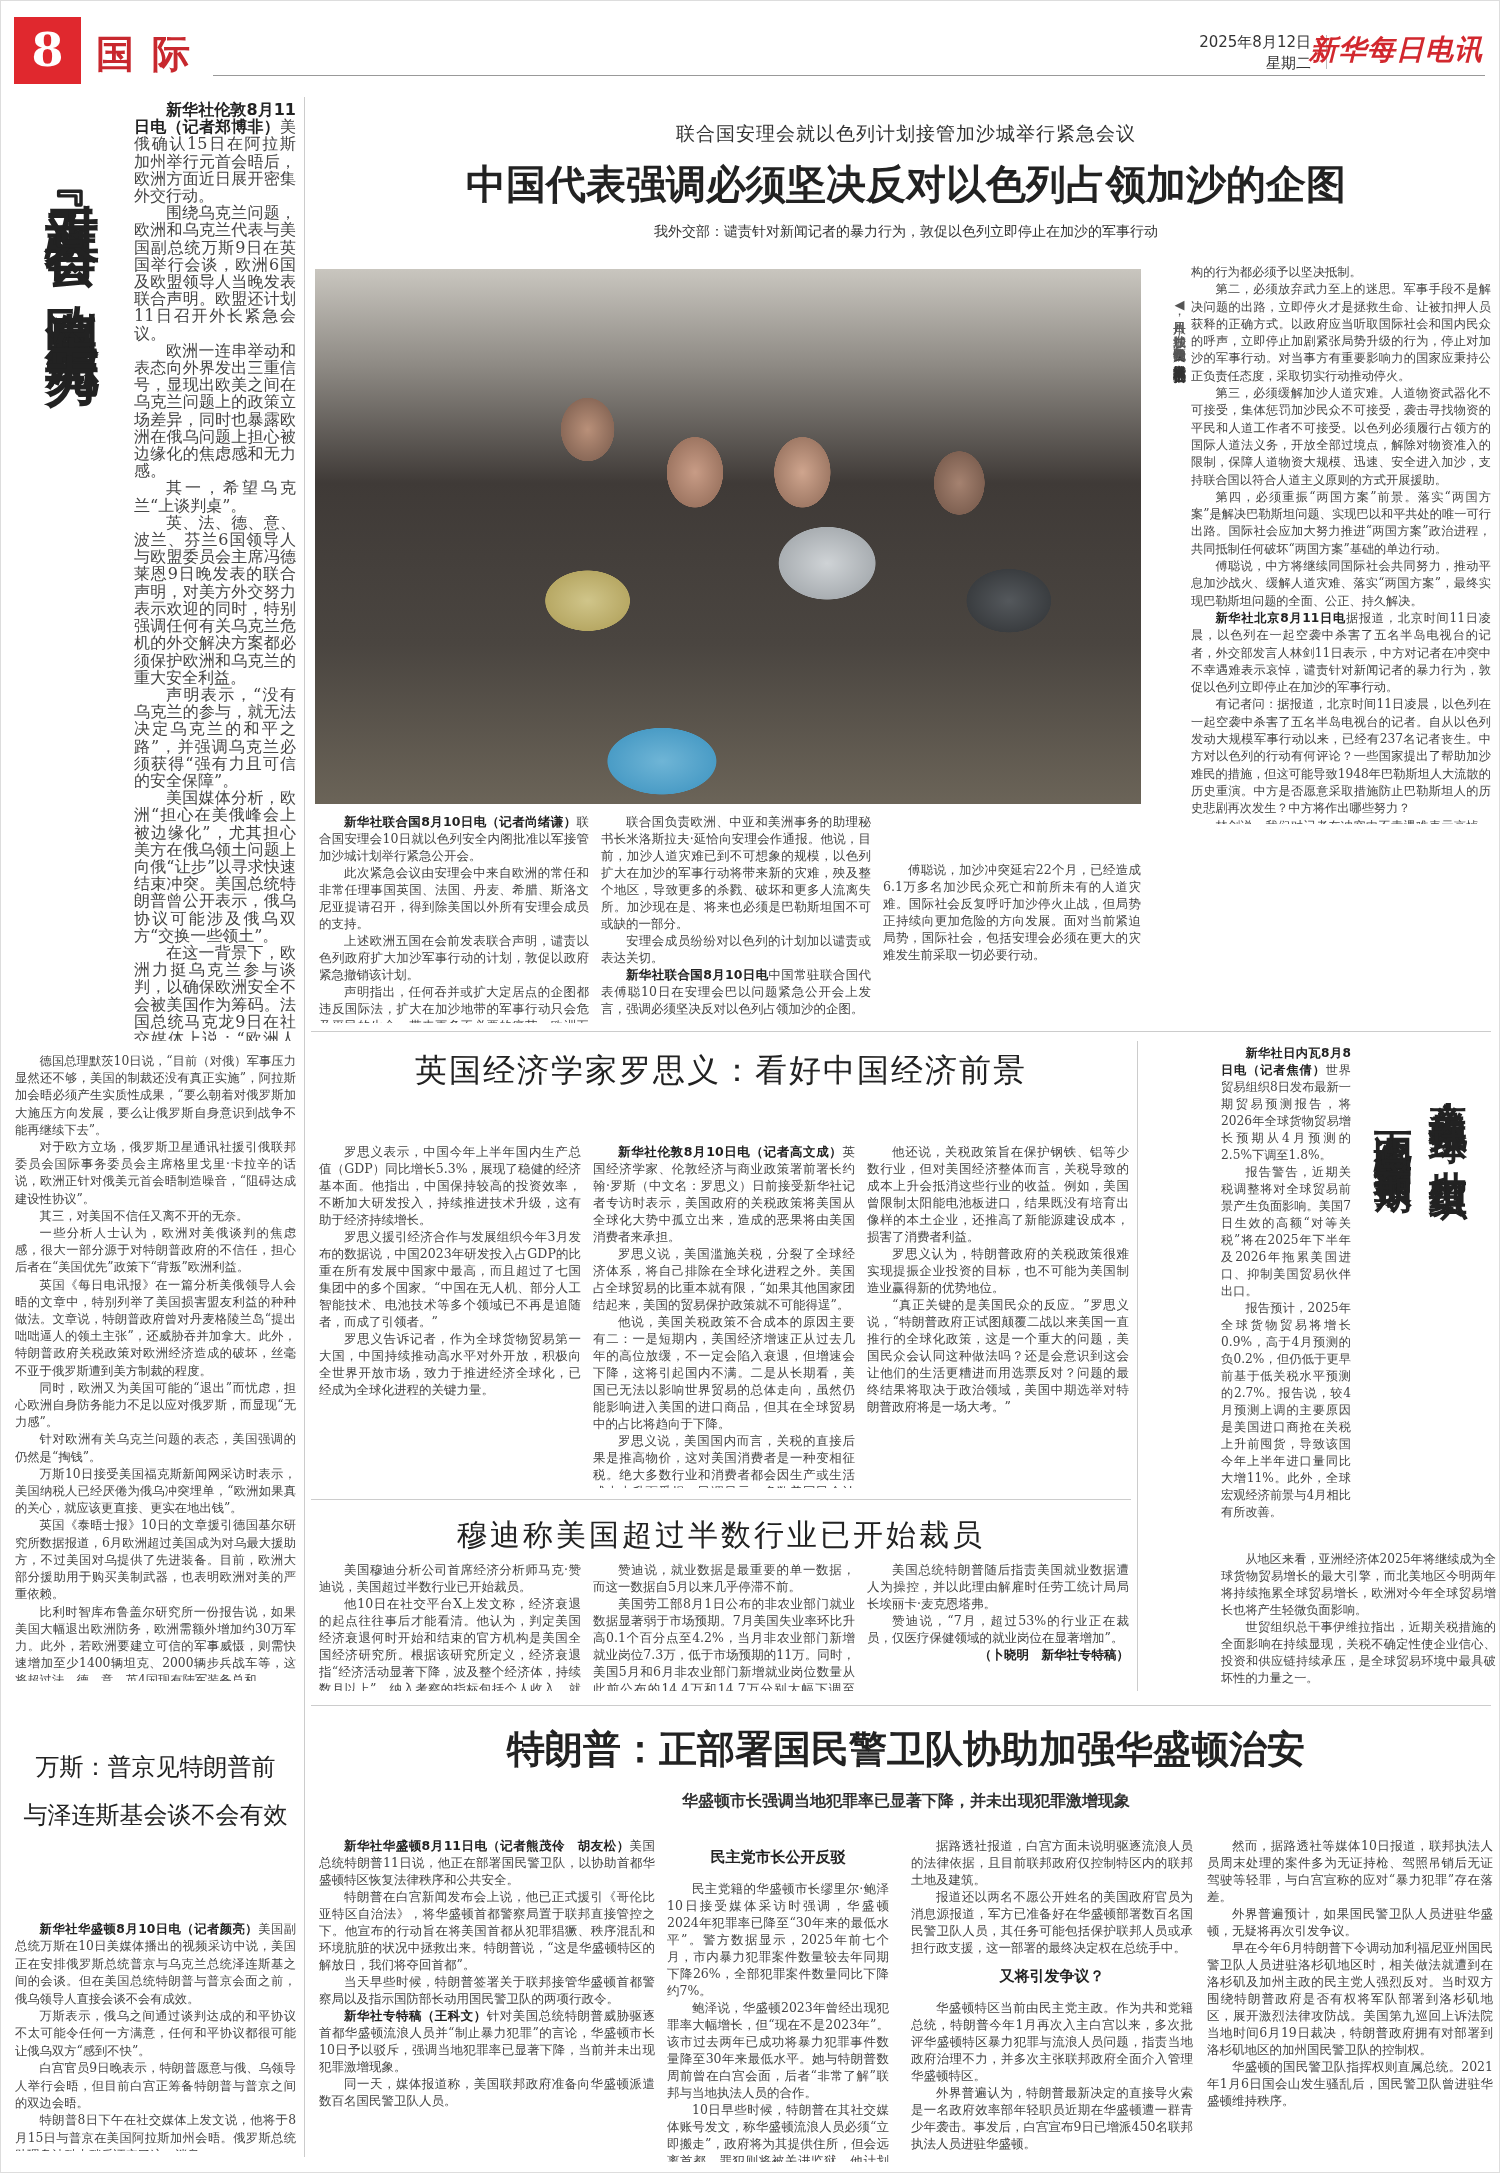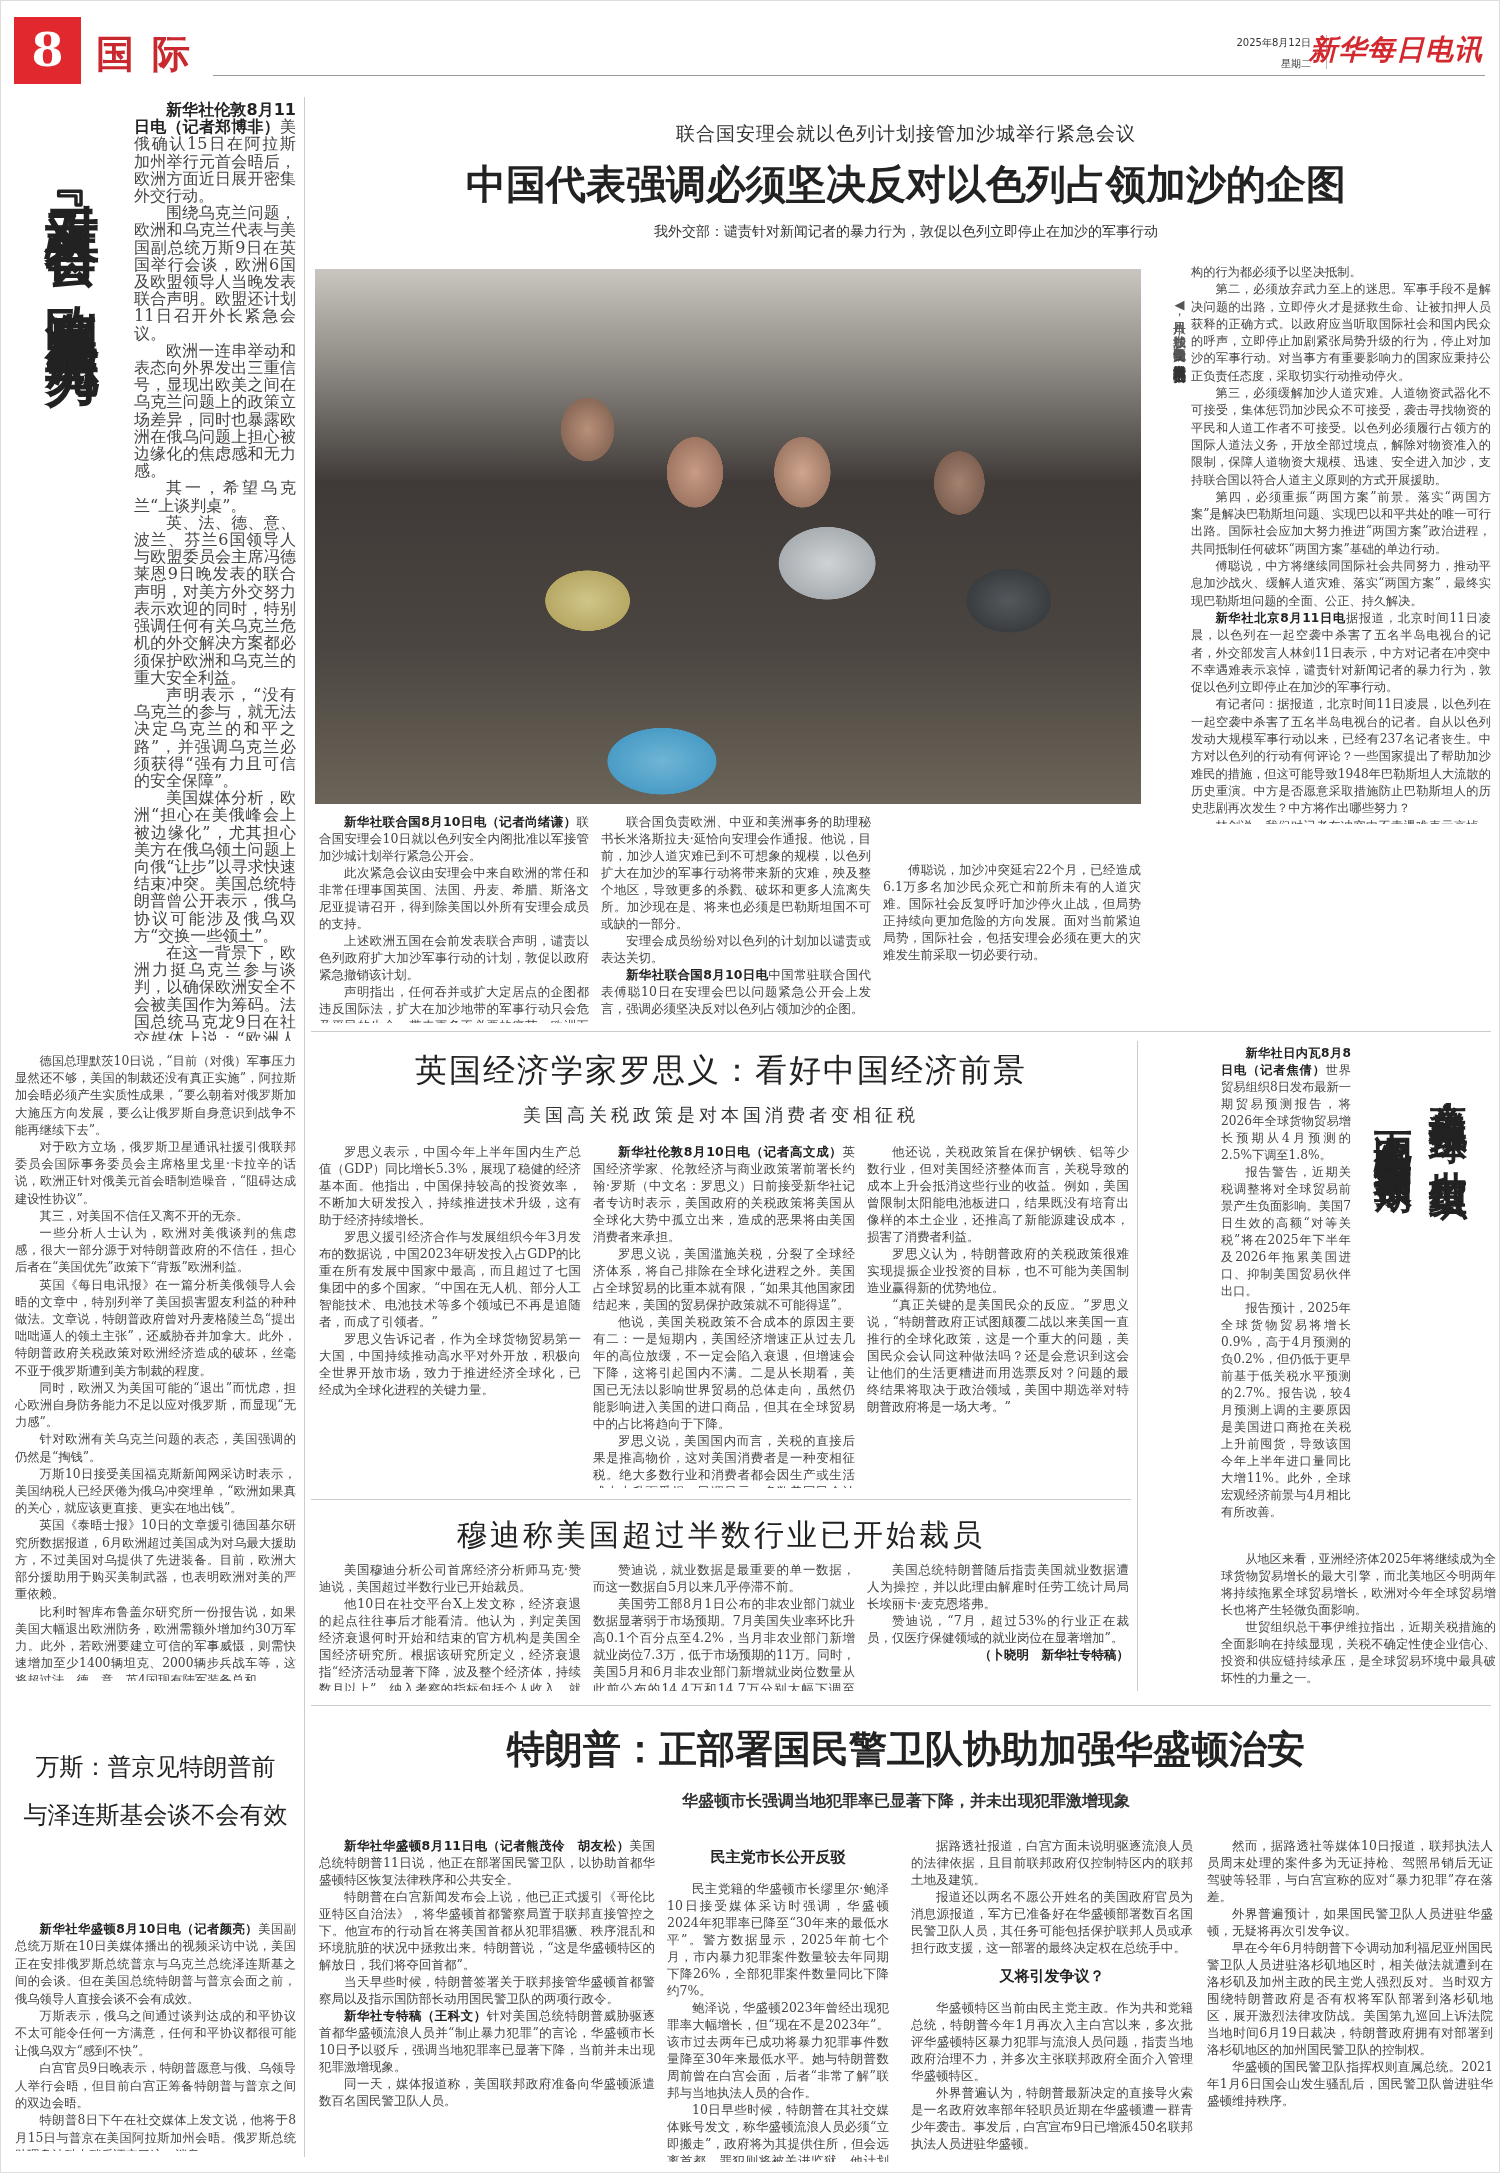--- a/index.html
+++ b/index.html
@@ -5,21 +5,21 @@
   * { box-sizing: border-box; margin: 0; padding: 0; }
   html, body { width: 1500px; height: 2173px; background: #fff; overflow: hidden; }
   body { font-family: "DejaVu Serif", serif; color: #333; position: relative; }
 
   .page { position: absolute; left: 0; top: 0; width: 1500px; height: 2173px; border: 1px solid #ddd; }
 
   
   .page-no { position: absolute; left: 13px; top: 16px; width: 67px; height: 67px; background: #e0282e; color: #fff; font-family: "DejaVu Serif", serif; font-weight: bold; font-size: 46px; line-height: 67px; text-align: center; }
   .section-name { position: absolute; left: 95px; top: 28px; color: #c8282e; font-size: 38px; font-weight: bold; letter-spacing: 18px; font-family: "DejaVu Serif", serif; }
   .mast-rule { position: absolute; left: 212px; right: 14px; top: 74px; height: 1px; background: #999; }
-  .date { position: absolute; right: 188px; top: 31px; text-align: right; font-family: "DejaVu Sans", sans-serif; font-size: 10px; line-height: 21px; color: #333; }
+  .date { position: absolute; right: 188px; top: 31px; text-align: right; font-family: "DejaVu Sans", sans-serif; font-size: 15px; line-height: 21px; color: #333; }
   .mast-sep { position: absolute; right: 172px; top: 34px; width: 1px; height: 34px; background: #bbb; }
   .paper-logo { position: absolute; right: 16px; top: 30px; color: #d2282e; font-size: 28px; font-weight: bold; font-style: italic; font-family: "DejaVu Serif", serif; letter-spacing: 1px; }
 
   
   .col { position: absolute; font-size: 12.5px; line-height: 17px; text-align: justify; color: #444; overflow: hidden; }
   .col p { text-indent: 2em; }
   .col p.noind { text-indent: 0; }
   .col b { color: #222; font-family: "DejaVu Sans", sans-serif; font-weight: bold; }
 
   .kicker { position: absolute; left: 310px; width: 1190px; text-align: center; font-family: "DejaVu Sans", sans-serif; font-size: 19px; color: #333; letter-spacing: 1px; }
@@ -137,21 +137,20 @@
     <p>安理会成员纷纷对以色列的计划加以谴责或表达关切。</p>
     <p><b>新华社联合国8月10日电</b><span>中国常驻联合国代表傅聪10日在安理会巴以问题紧急公开会上发言，强调必须坚决反对以色列占领加沙的企图。</span></p>
   </div>
   <div class="col" style="left:882px; top:812px; width:258px; height:210px;margin-top:48px;">
     <p>傅聪说，加沙冲突延宕22个月，已经造成6.1万多名加沙民众死亡和前所未有的人道灾难。国际社会反复呼吁加沙停火止战，但局势正持续向更加危险的方向发展。面对当前紧迫局势，国际社会，包括安理会必须在更大的灾难发生前采取一切必要行动。</p>
   </div>
 
   <div class="hr" style="left:310px; top:1030px; width:1180px;"></div>
 
   <div class="headline" style="left:310px; top:1048px; width:820px; font-size:32px; font-weight:normal; letter-spacing:2px;">英国经济学家罗思义：看好中国经济前景</div>
-  <div class="subline" style="left:310px; top:1102px; width:820px; font-size:18px; letter-spacing:4px;">美国高关税政策是对本国消费者变相征税</div>
 
   <div class="col" style="left:318px; top:1142px; width:262px; height:345px;">
     <p>罗思义表示，中国今年上半年国内生产总值（GDP）同比增长5.3%，展现了稳健的经济基本面。他指出，中国保持较高的投资效率，不断加大研发投入，持续推进技术升级，这有助于经济持续增长。</p>
     <p>罗思义援引经济合作与发展组织今年3月发布的数据说，中国2023年研发投入占GDP的比重在所有发展中国家中最高，而且超过了七国集团中的多个国家。“中国在无人机、部分人工智能技术、电池技术等多个领域已不再是追随者，而成了引领者。”</p>
     <p>罗思义告诉记者，作为全球货物贸易第一大国，中国持续推动高水平对外开放，积极向全世界开放市场，致力于推进经济全球化，已经成为全球化进程的关键力量。</p>
   </div>
   <div class="col" style="left:592px; top:1142px; width:262px; height:345px;">
     <p><b>新华社伦敦8月10日电（记者高文成）</b><span>英国经济学家、伦敦经济与商业政策署前署长约翰·罗斯（中文名：罗思义）日前接受新华社记者专访时表示，美国政府的关税政策将美国从全球化大势中孤立出来，造成的恶果将由美国消费者来承担。</span></p>
     <p>罗思义说，美国滥施关税，分裂了全球经济体系，将自己排除在全球化进程之外。美国占全球贸易的比重本就有限，“如果其他国家团结起来，美国的贸易保护政策就不可能得逞”。</p>
     <p>他说，美国关税政策不合成本的原因主要有二：一是短期内，美国经济增速正从过去几年的高位放缓，不一定会陷入衰退，但增速会下降，这将引起国内不满。二是从长期看，美国已无法以影响世界贸易的总体走向，虽然仍能影响进入美国的进口商品，但其在全球贸易中的占比将趋向于下降。</p>

